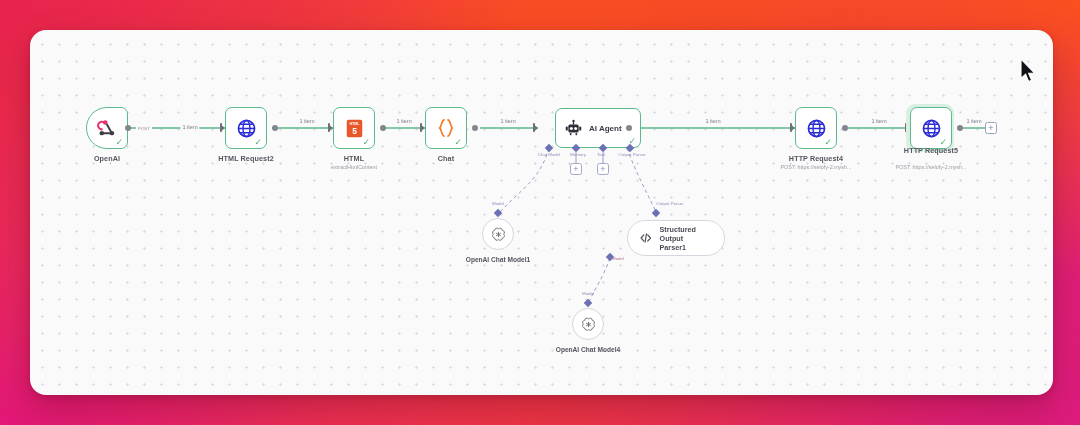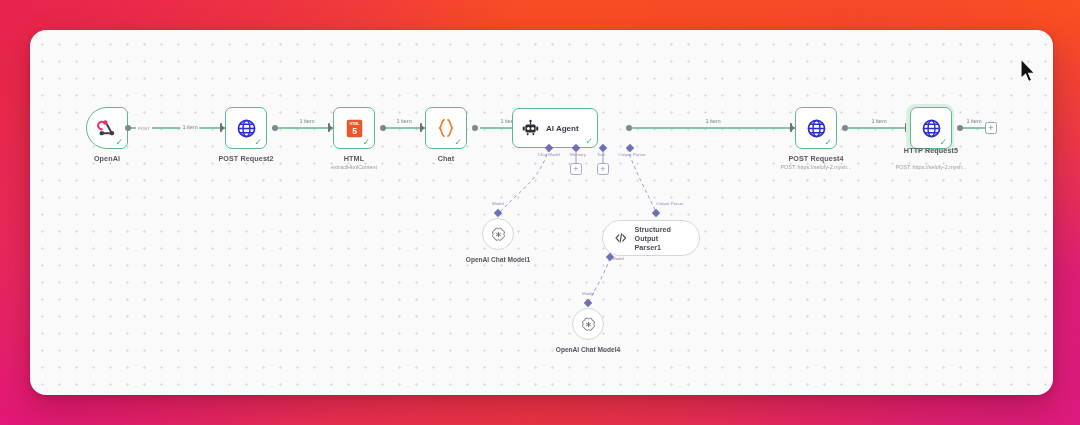--- a/index.html
+++ b/index.html
@@ -184,21 +184,21 @@
     <div class="node" style="left:195px; top:77px;">
       <svg class="ico" width="21" height="21" viewBox="0 0 24 24">
         <circle cx="12" cy="12" r="9.2" fill="none" stroke="#2b2bd6" stroke-width="1.9"></circle>
         <ellipse cx="12" cy="12" rx="4" ry="9.2" fill="none" stroke="#2b2bd6" stroke-width="1.6"></ellipse>
         <path d="M2.8 12h18.4M4.2 7.2h15.6M4.2 16.8h15.6" stroke="#2b2bd6" stroke-width="1.6" fill="none"></path>
       </svg>
       <span class="tick">✓</span>
     </div>
     <div class="dot" style="left:242px; top:95px;"></div>
     <div class="edge-label" style="left:277px; top:91px;">1 item</div>
-    <div class="node-label" style="left:216px; top:124px;">POST Request2</div>
+    <div class="node-label" style="left:216px; top:124px;">HTML Request2</div>
 
     <div class="inbar" style="left:298px; top:93px;"></div>
     <div class="inarrow" style="left:298px; top:94px;"></div>
     <div class="node" style="left:303px; top:77px;">
       <svg class="ico" width="17" height="19" viewBox="0 0 24 27">
         <rect x="1" y="1" width="22" height="25" rx="2.5" fill="#e8562a"></rect>
         <text x="12" y="9" font-family="Liberation Sans, sans-serif" font-size="5.2" fill="#ffffff" text-anchor="middle" font-weight="bold">HTML</text>
         <text x="12" y="22" font-family="Liberation Sans, sans-serif" font-size="12" fill="#ffffff" text-anchor="middle" font-weight="bold">5</text>
       </svg>
       <span class="tick">✓</span>
@@ -216,21 +216,21 @@
         <path d="M14.2 3.2c2.6 0 2.6 7.2 4.6 8.8-2 1.6-2 8.8-4.6 8.8" fill="none" stroke="#f07c2a" stroke-width="1.9" stroke-linecap="round"></path>
       </svg>
       <span class="tick">✓</span>
     </div>
     <div class="dot" style="left:442px; top:95px;"></div>
     <div class="edge-label" style="left:478px; top:91px;">1 item</div>
     <div class="node-label" style="left:416px; top:124px;">Chat</div>
 
     <div class="inbar" style="left:503px; top:93px;"></div>
     <div class="inarrow" style="left:503px; top:94px;"></div>
-    <div class="node agent" style="left:482px; top:78px;">
+    <div class="node agent" style="left:525px; top:78px;">
       <svg class="ico" width="19" height="19" viewBox="0 0 24 24">
         <rect x="5.5" y="7" width="13" height="10" rx="2" fill="#2e2e38"></rect>
         <circle cx="9.3" cy="12" r="1.9" fill="#ffffff"></circle>
         <circle cx="14.7" cy="12" r="1.9" fill="#ffffff"></circle>
         <rect x="11.2" y="3.2" width="1.6" height="3.8" fill="#2e2e38"></rect>
         <circle cx="12" cy="2.6" r="1.5" fill="#2e2e38"></circle>
         <rect x="2.2" y="9.6" width="2.6" height="5" rx="1.1" fill="#2e2e38"></rect>
         <rect x="19.2" y="9.6" width="2.6" height="5" rx="1.1" fill="#2e2e38"></rect>
         <rect x="7.4" y="17.8" width="2" height="2.6" fill="#2e2e38"></rect>
         <rect x="14.6" y="17.8" width="2" height="2.6" fill="#2e2e38"></rect>
@@ -264,21 +264,21 @@
     <div class="node" style="left:765px; top:77px;">
       <svg class="ico" width="21" height="21" viewBox="0 0 24 24">
         <circle cx="12" cy="12" r="9.2" fill="none" stroke="#2b2bd6" stroke-width="1.9"></circle>
         <ellipse cx="12" cy="12" rx="4" ry="9.2" fill="none" stroke="#2b2bd6" stroke-width="1.6"></ellipse>
         <path d="M2.8 12h18.4M4.2 7.2h15.6M4.2 16.8h15.6" stroke="#2b2bd6" stroke-width="1.6" fill="none"></path>
       </svg>
       <span class="tick">✓</span>
     </div>
     <div class="dot" style="left:812px; top:95px;"></div>
     <div class="edge-label" style="left:849px; top:91px;">1 item</div>
-    <div class="node-label" style="left:786px; top:124px;">POST Request4</div>
+    <div class="node-label" style="left:786px; top:124px;">HTTP Request4</div>
     <div class="node-sub" style="left:786px; top:134px;">POST: https://selofy-2.mysh...</div>
 
     <div class="inbar" style="left:875px; top:93px;"></div>
     <div class="inarrow" style="left:875px; top:94px;"></div>
     <div style="position:absolute;left:876px;top:74px;width:48px;height:48px;border-radius:9px;background:#d8efe2;"></div>
     <div class="node" style="left:880px; top:77px;">
       <svg class="ico" width="21" height="21" viewBox="0 0 24 24">
         <circle cx="12" cy="12" r="9.2" fill="none" stroke="#2b2bd6" stroke-width="1.9"></circle>
         <ellipse cx="12" cy="12" rx="4" ry="9.2" fill="none" stroke="#2b2bd6" stroke-width="1.6"></ellipse>
         <path d="M2.8 12h18.4M4.2 7.2h15.6M4.2 16.8h15.6" stroke="#2b2bd6" stroke-width="1.6" fill="none"></path>
@@ -305,21 +305,21 @@
           <path d="M4.7 11.6A3.1 3.1 0 0 1 6.6 6.2"></path>
           <path d="M6.6 6.2A3.1 3.1 0 0 1 12 4.1"></path>
           <path d="M12 8.3v7.4M8.7 10.1l6.6 3.8M8.7 13.9l6.6-3.8"></path>
         </g>
       </svg>
     </div>
     <div class="sub-label" style="left:468px; top:226px;">OpenAI Chat Model1</div>
 
     <div class="diamond" style="left:623px; top:180px;"></div>
     <div class="port-label" style="left:640px; top:171px;">Output Parser</div>
-    <div class="subnode-pill" style="left:572px; top:190px; width:98px;">
+    <div class="subnode-pill" style="left:597px; top:190px; width:98px;">
       <svg class="ico" width="16" height="16" viewBox="0 0 24 24">
         <path d="M8.6 6.4 3.6 12l5 5.6" fill="none" stroke="#4a4a55" stroke-width="2" stroke-linecap="round" stroke-linejoin="round"></path>
         <path d="M15.4 6.4 20.4 12l-5 5.6" fill="none" stroke="#4a4a55" stroke-width="2" stroke-linecap="round" stroke-linejoin="round"></path>
         <path d="M13.3 4.8 10.7 19.2" fill="none" stroke="#4a4a55" stroke-width="2" stroke-linecap="round"></path>
       </svg>
       <span class="txt">Structured Output
 Parser1</span>
     </div>
     <div class="diamond" style="left:577px; top:224px;"></div>
     <div class="port-label" style="left:588px; top:226px; color:#b6738f;">Model</div>

